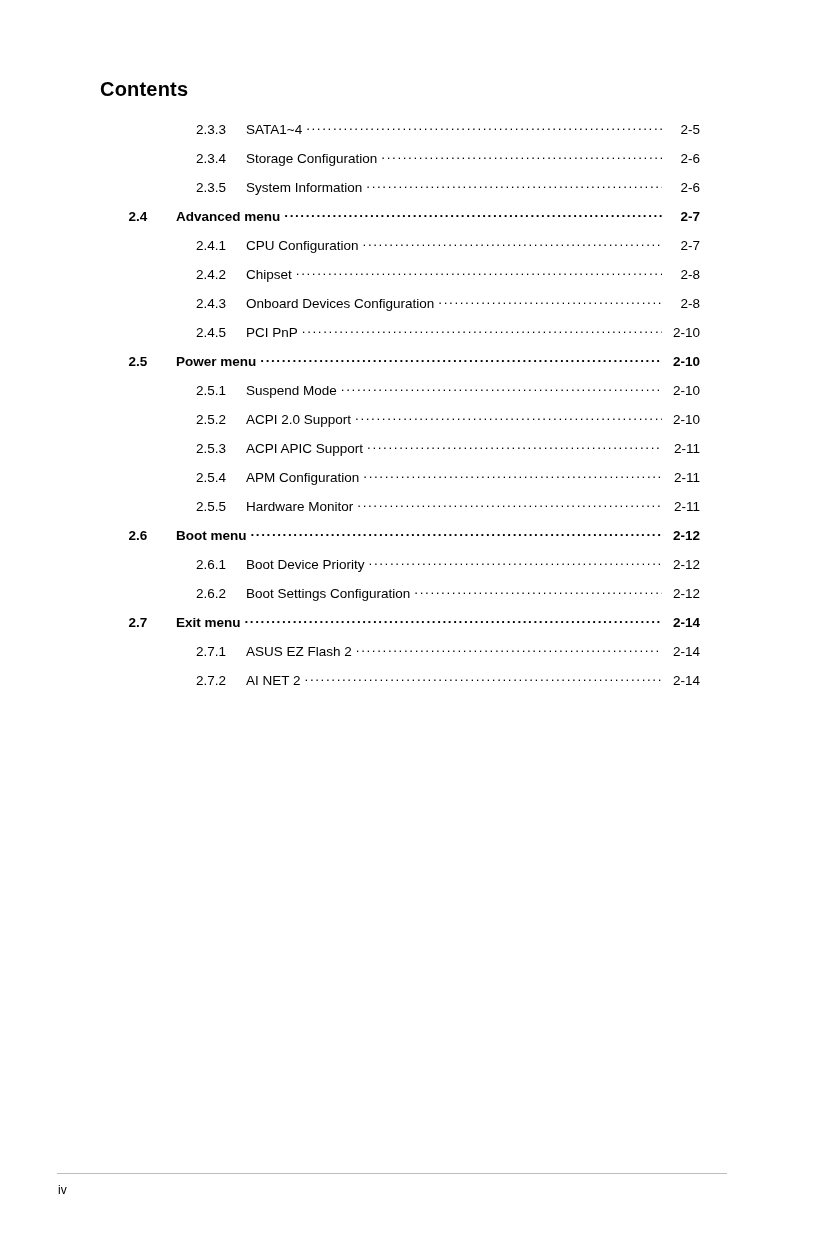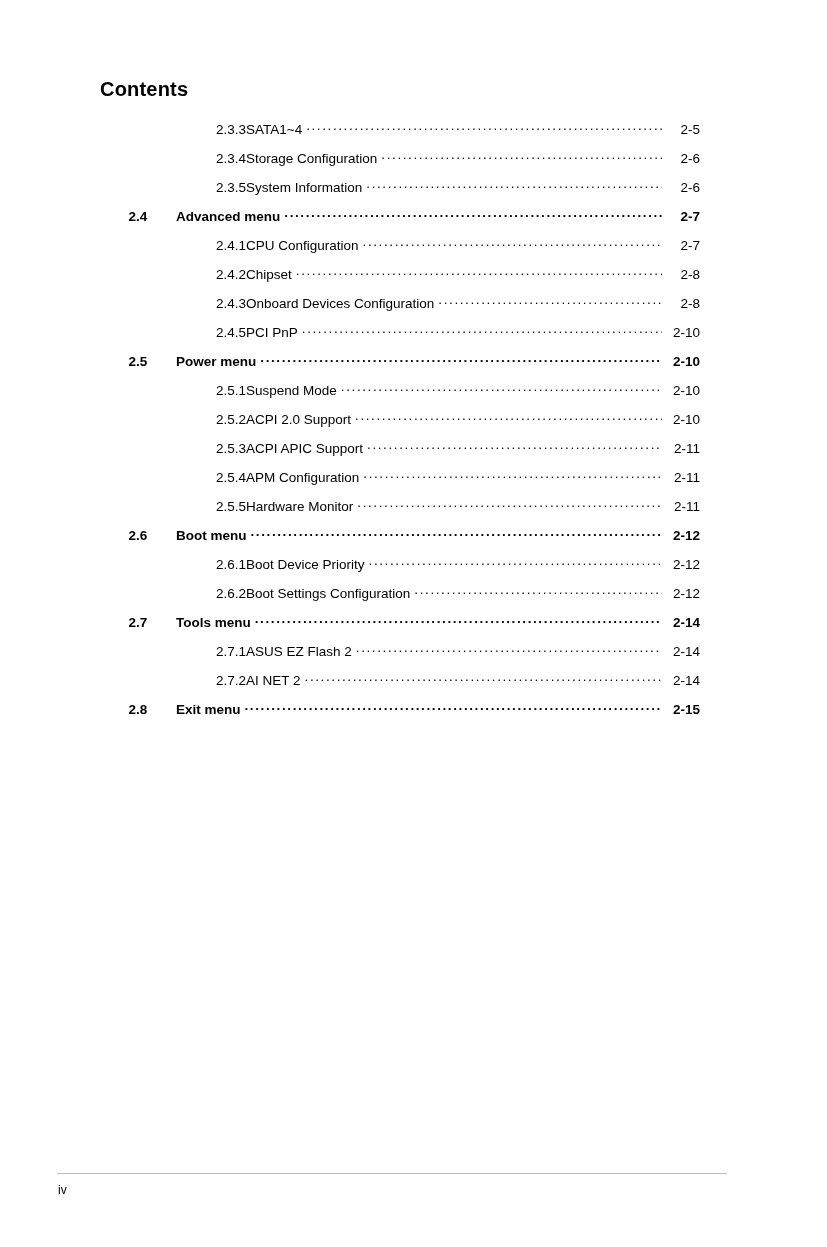--- a/index.html
+++ b/index.html
@@ -50,21 +50,21 @@
     flex: 0 0 76px;
     text-align: center;
   }
   .indent2 {
     width: 76px;
     flex: 0 0 76px;
   }
   .num2 {
     width: 70px;
     flex: 0 0 70px;
-    text-align: right;
+    text-align: center;
   }
   .label {
     flex: 0 0 auto;
     padding-right: 3px;
   }
   .leader {
     flex: 1 1 auto;
     overflow: hidden;
     height: 1em;
     position: relative;
@@ -225,42 +225,36 @@
       </div>
       <div class="toc-row level2">
         <span class="indent2"></span>
         <span class="num2">2.6.2</span>
         <span class="label">Boot Settings Configuration</span>
         <span class="leader"></span>
         <span class="pageno">2-12</span>
       </div>
       <div class="toc-row level1">
         <span class="num1">2.7</span>
-        <span class="label">Tools menu</span>
+        <span class="label">Exit menu</span>
         <span class="leader"></span>
         <span class="pageno">2-14</span>
       </div>
       <div class="toc-row level2">
         <span class="indent2"></span>
         <span class="num2">2.7.1</span>
         <span class="label">ASUS EZ Flash 2</span>
         <span class="leader"></span>
         <span class="pageno">2-14</span>
       </div>
       <div class="toc-row level2">
         <span class="indent2"></span>
         <span class="num2">2.7.2</span>
         <span class="label">AI NET 2</span>
         <span class="leader"></span>
         <span class="pageno">2-14</span>
       </div>
-      <div class="toc-row level1">
-        <span class="num1">2.8</span>
-        <span class="label">Exit menu</span>
-        <span class="leader"></span>
-        <span class="pageno">2-15</span>
-      </div>
     </div>
 
   <div class="footer-rule"></div>
   <div class="folio">iv</div>
 
 </div>
 
 </body></html>

